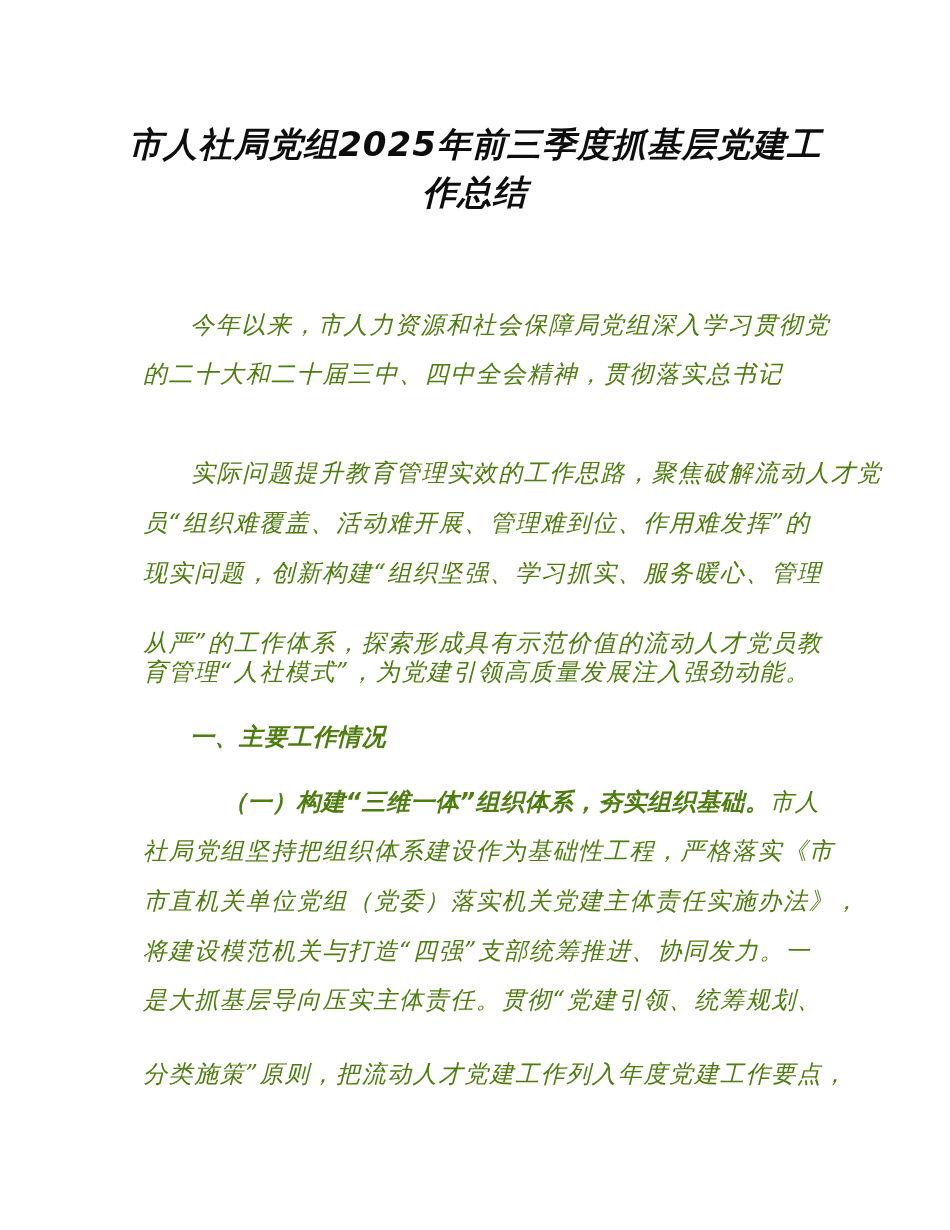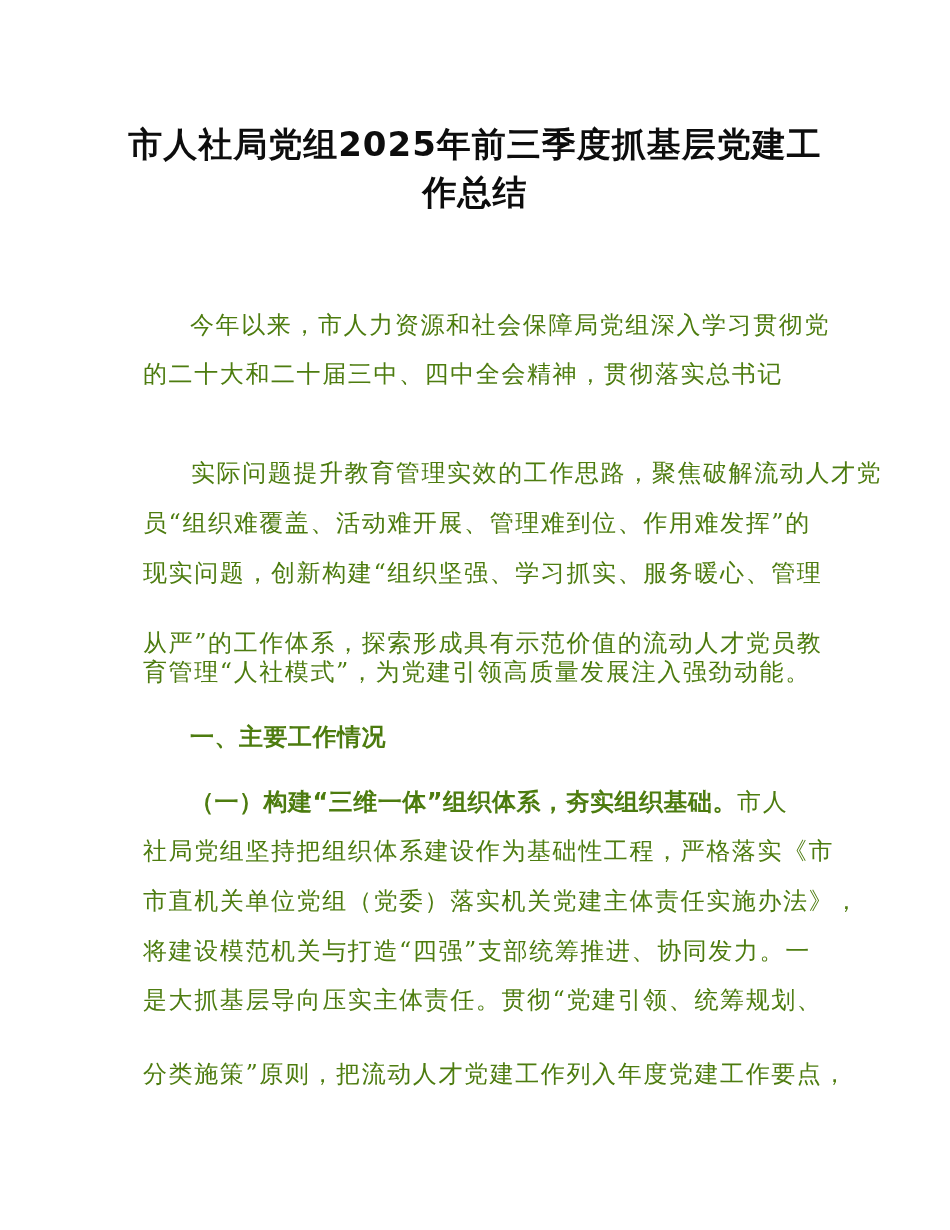--- a/index.html
+++ b/index.html
@@ -1,26 +1,26 @@
 <!DOCTYPE html>
 <html><head>
 <meta charset="utf-8">
 <style>
   html, body { margin: 0; padding: 0; background: #ffffff; }
   body { width: 950px; height: 1230px; position: relative; overflow: hidden;
          font-family: "DejaVu Serif", "Liberation Serif", serif; color: #111; }
-  .page { position: absolute; left: 0; top: 0; width: 950px; height: 1230px; background: #fff; }
+  .page { position: absolute; left: 0; top: 0; width: 950px; height: 1230px; background: #fff; font-style: italic; }
   .title { position: absolute; left: 0; width: 950px; text-align: center;
            font-family: "DejaVu Sans", "Liberation Sans", sans-serif; font-weight: bold;
            font-size: 34px; letter-spacing: 1px; color: #0d0d0d; white-space: nowrap; }
   .line { position: absolute; left: 143px; white-space: nowrap; font-size: 24px;
           color: #4d7c0f; letter-spacing: 1.6px; line-height: 30px; }
   .indent { left: 190px; }
   .heading { font-family: "DejaVu Sans", "Liberation Sans", sans-serif; font-weight: bold; letter-spacing: 0.5px; }
-  .bold { font-family: "DejaVu Sans", "Liberation Sans", sans-serif; font-weight: bold; letter-spacing: 0.5px; }
+  .bold { font-family: "DejaVu Sans", "Liberation Sans", sans-serif; font-weight: bold; letter-spacing: 0.5px; margin-left: 33px; }
 </style>
 </head>
 <body>
 
 <div class="page">
 
   <div class="title" style="top:122px;">市人社局党组2025年前三季度抓基层党建工</div>
   <div class="title" style="top:170px;">作总结</div>
 
   <div class="line indent" style="top:310px;">今年以来，市人力资源和社会保障局党组深入学习贯彻党</div>

